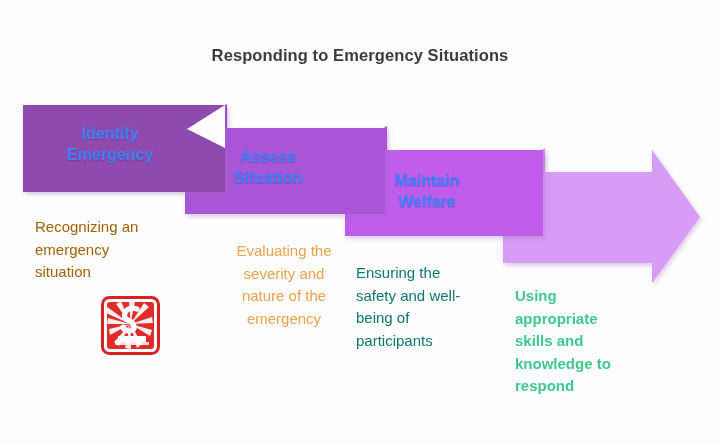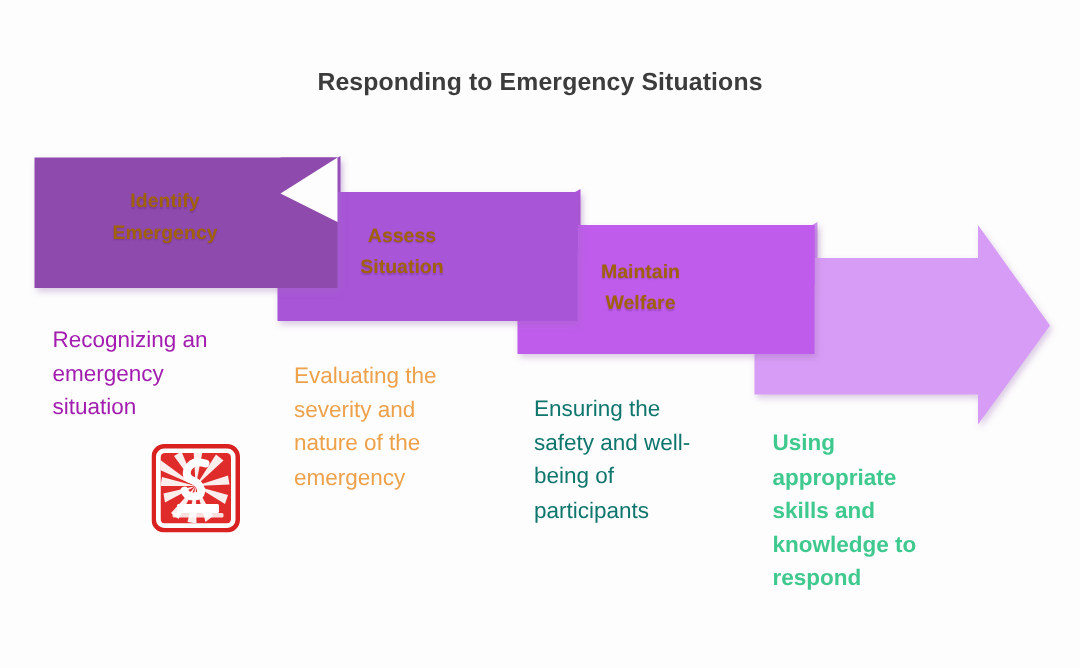--- a/index.html
+++ b/index.html
@@ -47,44 +47,44 @@
   .stage svg {
     position: absolute;
     left: 0;
     top: 0;
     display: block;
   }
 
   
   .step-label {
     position: absolute;
-    color: #a16207;
+    color: #3b82f6;
     font-weight: bold;
-    font-size: 13px;
+    font-size: 16px;
     line-height: 21px;
     text-align: center;
     text-shadow: 0 1px 1px rgba(80,20,110,0.28);
     pointer-events: none;
     white-space: pre-line;
   }
   .step-label.s1 { left: 30px;  top: 123px; width: 160px; }
   .step-label.s2 { left: 192px; top: 146px; width: 152px; }
   .step-label.s3 { left: 352px; top: 170px; width: 150px; }
   .step-label.s4 { left: 510px; top: 203px; width: 150px; }
 
   
   .caption {
     position: absolute;
     font-size: 15px;
     line-height: 22.5px;
     font-weight: normal;
     white-space: pre-line;
   }
   .caption.c1 { left: 35px;  top: 216px; width: 150px; }
-  .caption.c2 { left: 196px; top: 240px; width: 150px; }
+  .caption.c2 { left: 209px; top: 240px; width: 150px; text-align: center; }
   .caption.c3 { left: 356px; top: 262px; width: 152px; }
   .caption.c4 { left: 515px; top: 285px; width: 150px; font-weight: bold; }
 
   
   .alarm-icon {
     position: absolute;
     left: 101px;
     top: 296px;
     width: 59px;
     height: 59px;
@@ -134,21 +134,21 @@
     </svg>
   </div>
 
   <div class="step-label s1">Identify
 Emergency</div>
   <div class="step-label s3">Maintain
 Welfare</div>
   <div class="step-label s2">Assess
 Situation</div>
 
-  <div class="caption c1" style="color:#a21caf">Recognizing an
+  <div class="caption c1" style="color:#a16207">Recognizing an
 emergency
 situation</div>
   <div class="caption c2" style="color:#eda14a">Evaluating the
 severity and
 nature of the
 emergency</div>
   <div class="caption c3" style="color:#0f766e">Ensuring the
 safety and well-
 being of
 participants</div>

